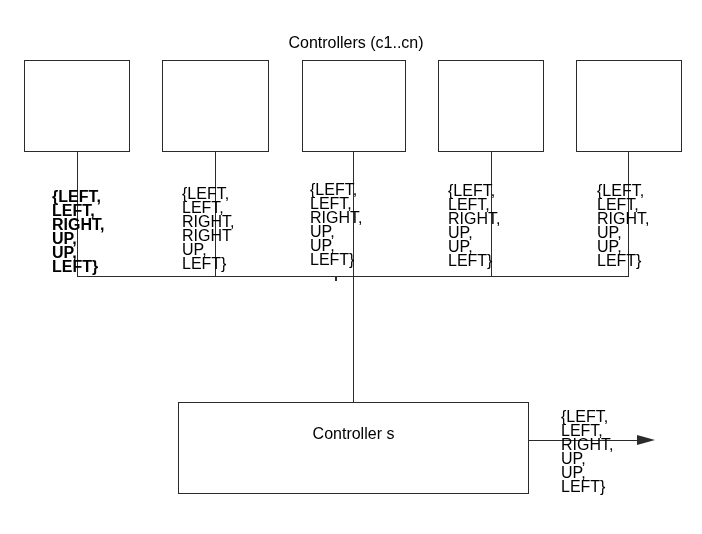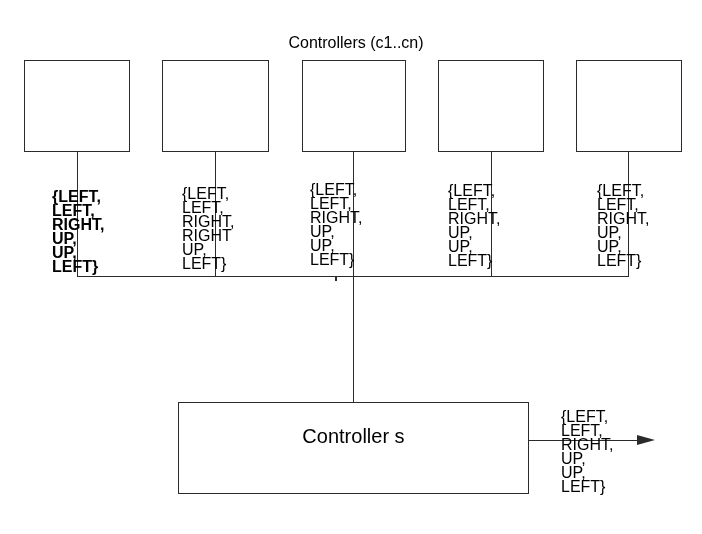--- a/index.html
+++ b/index.html
@@ -45,21 +45,21 @@
     color: #000000;
   }
   .seq.bold { font-weight: bold; }
   .main-box {
     display: flex;
     justify-content: center;
     align-items: flex-start;
     padding-top: 22px;
   }
   .main-label {
-    font-size: 20px;
+    font-size: 16px;
     color: #000000;
   }
   .arrowhead {
     position: absolute;
     width: 0;
     height: 0;
     border-left: 18px solid #2b2b2b;
     border-top: 5px solid transparent;
     border-bottom: 5px solid transparent;
   }

